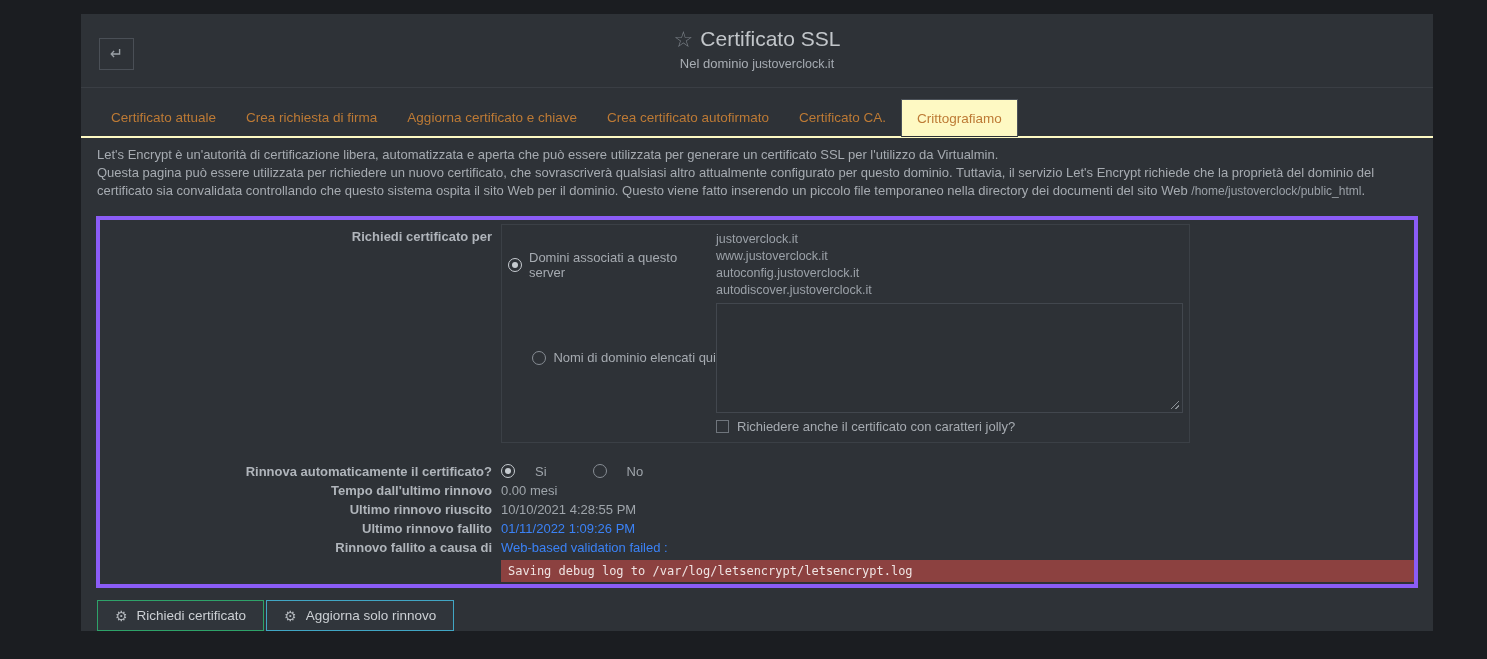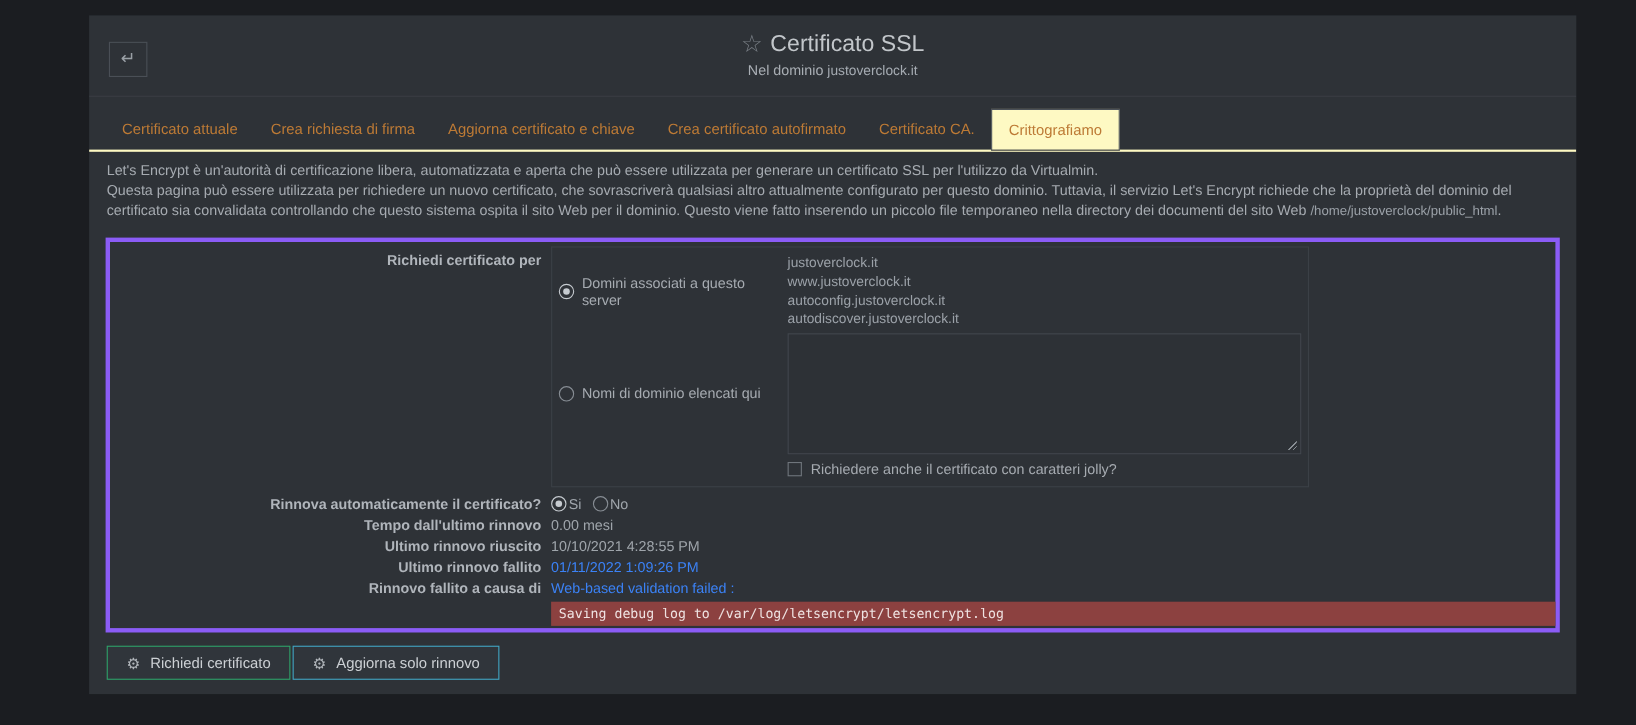--- a/index.html
+++ b/index.html
@@ -51,27 +51,27 @@
   .domain-list { font-size:12.5px; line-height:17px; color:#9ba1a8; }
   .ta-wrap { position:relative; margin-top:1px; }
   textarea.domains-ta { width:467px; height:110px; background:#2d3136; border:1px solid #42474e;
                         resize:none; color:#a6abb1; font-family:"DejaVu Sans Mono", monospace;
                         font-size:12.5px; padding:4px 6px; display:block; }
   .resize-grip { position:absolute; left:453px; top:96px; width:10px; height:10px;
                  background:repeating-linear-gradient(-45deg, transparent 0 2px, #8a9096 2px 3px);
                  clip-path:polygon(100% 0, 100% 100%, 0 100%); cursor:nwse-resize; }
   .cb-line { display:flex; align-items:center; gap:8px; font-size:13px; color:#a6abb1; height:20px; }
   .checkbox { width:13px; height:13px; border:1px solid #6f757c; background:transparent; cursor:pointer; }
-  .align-center { align-self:center; }
+  .align-center { align-self:center;justify-content:flex-end; }
 
   
-  .renew-radios { display:flex; align-items:flex-start; gap:2px; }
+  .renew-radios { display:flex; align-items:flex-start; gap:20px; }
   .renew-radios .gap { width:6px; }
   .info-rows .frow { height:19px; }
-  .frow.renew { height:20px; margin-top:5px; }
+  .frow.renew { height:20px; margin-top:18px; }
 
   
   .banner-row { margin-top:3px; }
   .error-banner { height:22px; line-height:22px; background:#8c4140; color:#efe3e2;
                   font-family:"DejaVu Sans Mono", monospace; font-size:12px; padding:0 7px; }
 
   
   .actions { display:flex; gap:2px; margin:12px 16px 0; }
   .btn { display:flex; align-items:center; gap:9px; height:31px; padding:0 17px;
          background:#30353b; color:#ccd0d4; font-size:13.5px; cursor:pointer;

